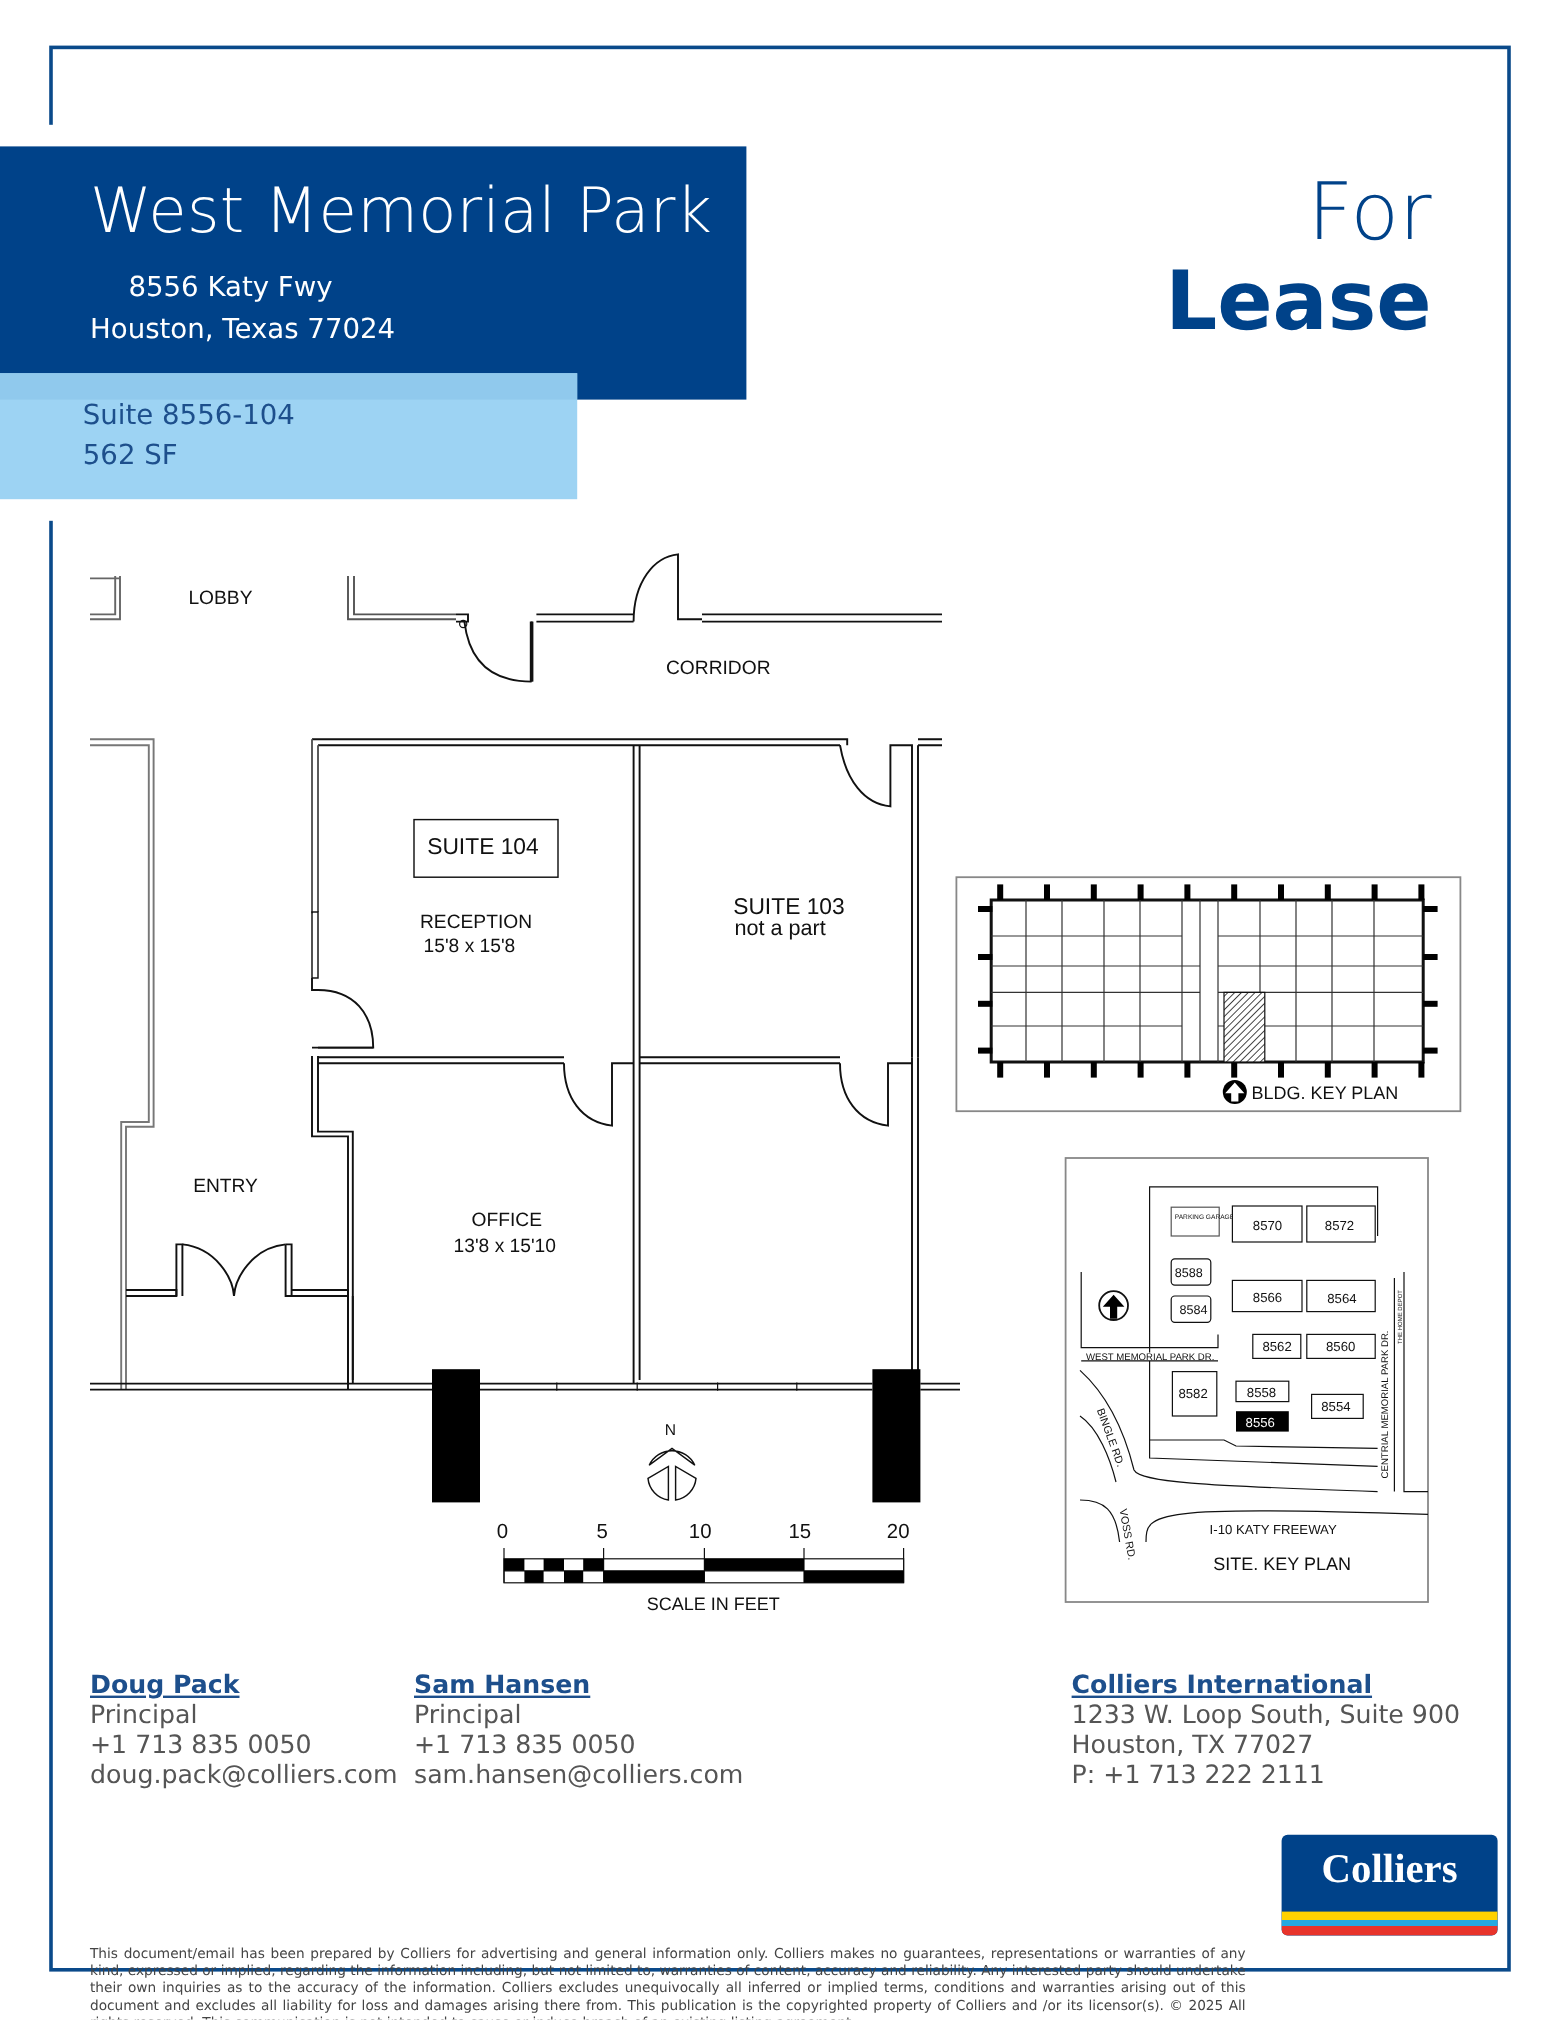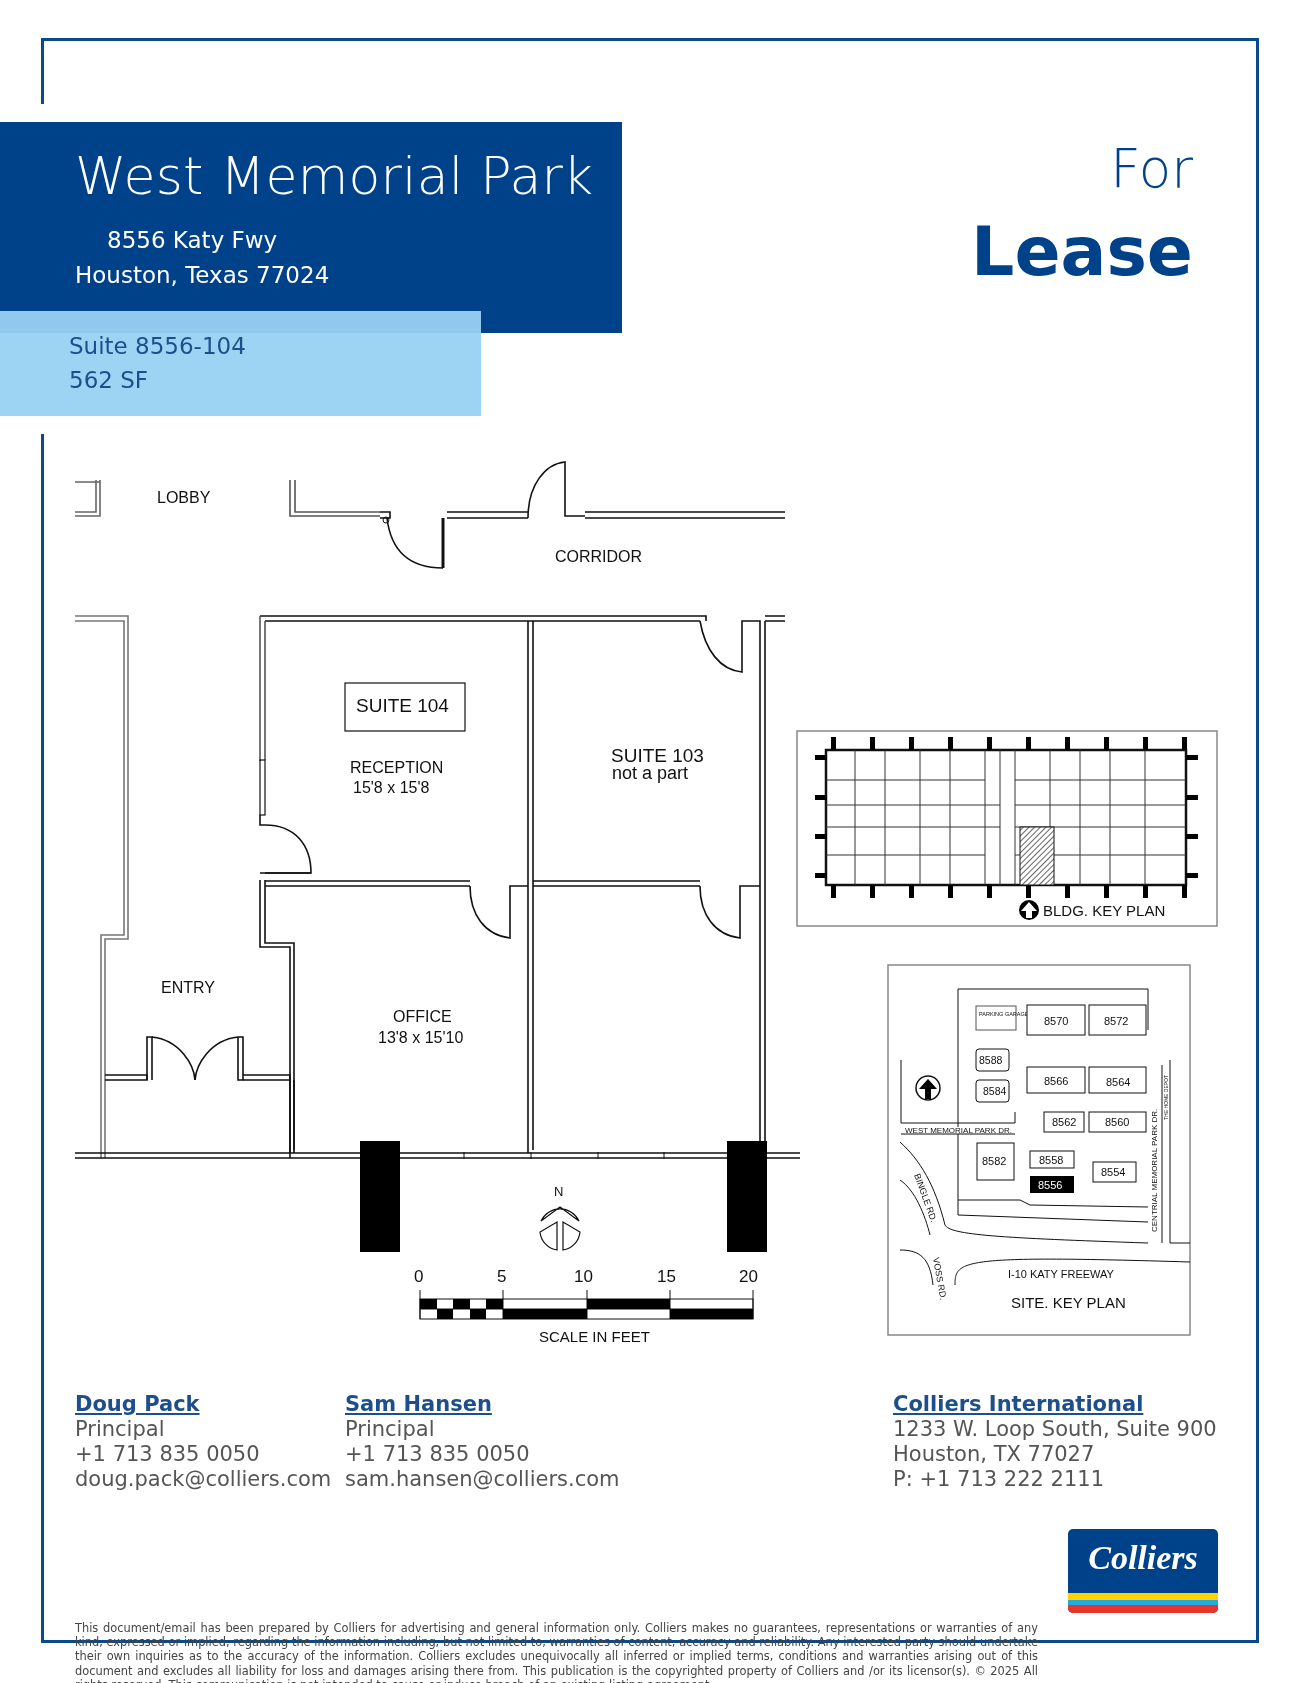--- a/index.html
+++ b/index.html
@@ -5,28 +5,28 @@
   html, body { margin:0; padding:0; background:#ffffff; }
   body { width:1301px; height:1683px; position:relative; overflow:hidden; font-family:"DejaVu Sans", sans-serif; }
   .frame { position:absolute; left:41px; top:38px; width:1218px; height:1605px; border:3px solid #0a4a8a; box-sizing:border-box; }
   .frame-gap { position:absolute; left:36px; top:104px; width:12px; height:330px; background:#fff; }
   .hdr-dark { position:absolute; left:0; top:122px; width:622px; height:211px; background:#004289; }
   .hdr-light { position:absolute; left:0; top:311px; width:481px; height:105px; background:#9dd3f3; }
   .hdr-light-overlap { position:absolute; left:0; top:311px; width:481px; height:22px; background:#90c9ed; }
   .title { position:absolute; left:75px; top:146px; color:#fff; font-size:52px; font-weight:300; letter-spacing:0.2px; font-family:"DejaVu Sans", sans-serif; white-space:nowrap; }
   .addr { position:absolute; left:75px; color:#fff; font-size:23px; font-family:"DejaVu Sans", sans-serif; white-space:nowrap; }
   .suite { position:absolute; left:69px; color:#1d4f8c; font-size:23px; font-family:"DejaVu Sans", sans-serif; white-space:nowrap; }
-  .for { position:absolute; right:108px; top:138px; color:#004289; font-size:53px; font-weight:300; text-align:right; font-family:"DejaVu Sans", sans-serif; }
+  .for { position:absolute; right:108px; top:138px; color:#004289; font-size:66px; font-weight:300; text-align:right; font-family:"DejaVu Sans", sans-serif; }
   .lease { position:absolute; right:108px; top:212px; color:#004289; font-size:68px; font-weight:bold; text-align:center; font-family:"DejaVu Sans", sans-serif; }
   .plan { position:absolute; left:0; top:0; width:1301px; height:1683px; }
   .plan text { font-family:"Liberation Sans", sans-serif; fill:#111; }
   .contact { position:absolute; top:1392px; font-family:"DejaVu Sans", sans-serif; font-size:21px; line-height:25px; color:#555; }
   .contact .name { color:#1d4f8c; font-weight:bold;text-decoration:underline; }
   .disclaimer { position:absolute; left:75px; top:1621px; width:963px; font-family:"DejaVu Sans", sans-serif; font-size:11.4px; line-height:14.2px; color:#444; text-align:justify; }
-  .logo { position:absolute; left:1068px; top:1529px; width:150px; height:84px; border-radius:5px; overflow:hidden; background:#004289;font-style:italic; }
+  .logo { position:absolute; left:1068px; top:1529px; width:180px; height:84px; border-radius:5px; overflow:hidden; background:#004289; }
   .logo-text { position:absolute; left:0; right:0; top:10px; text-align:center; color:#fff; font-family:"Liberation Serif", serif; font-weight:bold; font-size:34px; }
   .logo-y { position:absolute; left:0; right:0; top:64px; height:7px; background:#ffd200; }
   .logo-c { position:absolute; left:0; right:0; top:71px; height:5px; background:#25a9e0; }
   .logo-r { position:absolute; left:0; right:0; top:76px; height:8px; background:#e8342b; }
 </style>
 </head>
 <body>
 
 <div class="frame"></div>
 <div class="frame-gap"></div>

